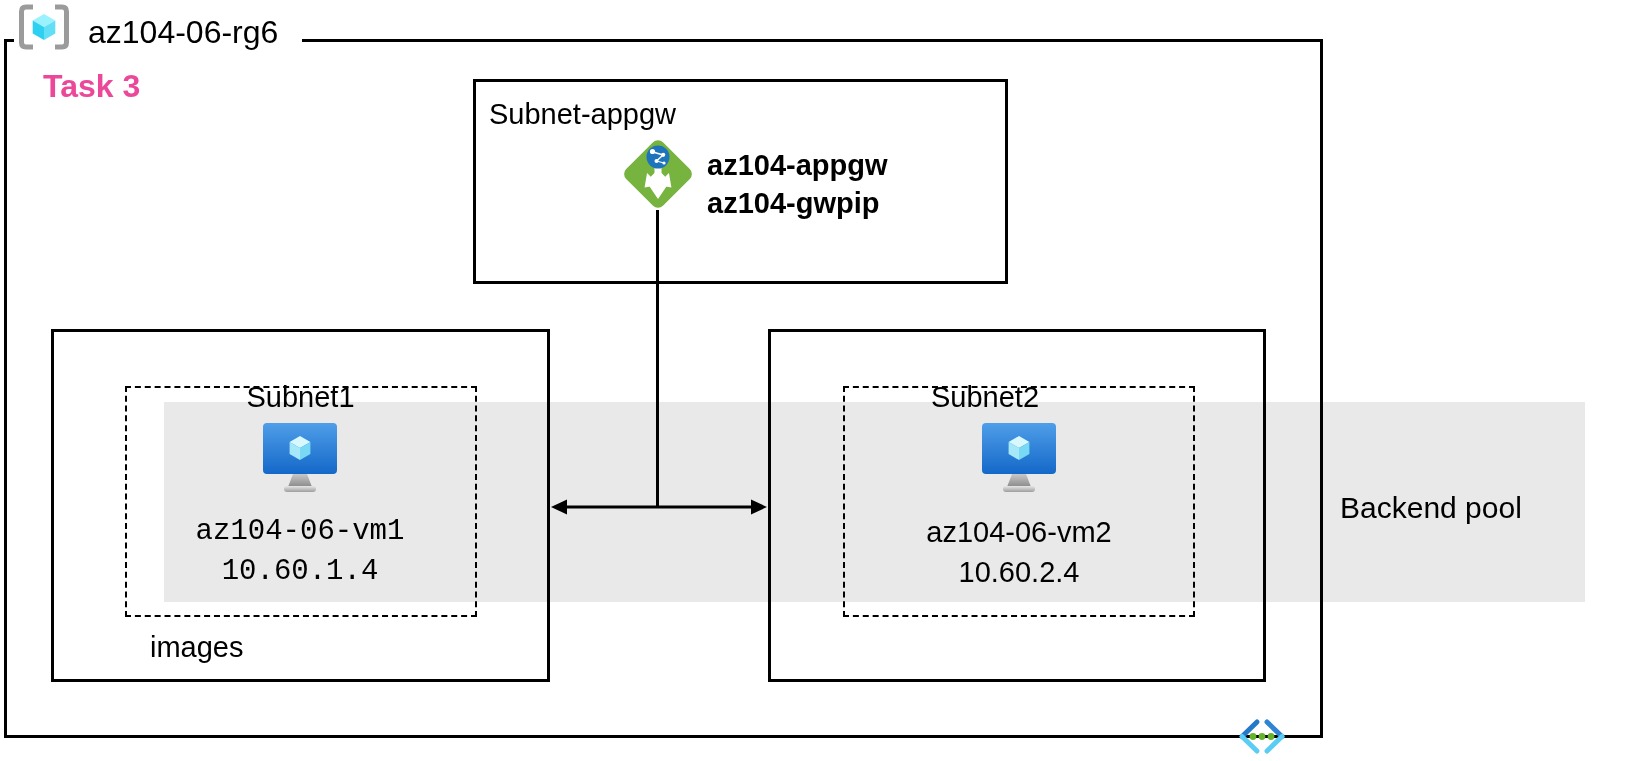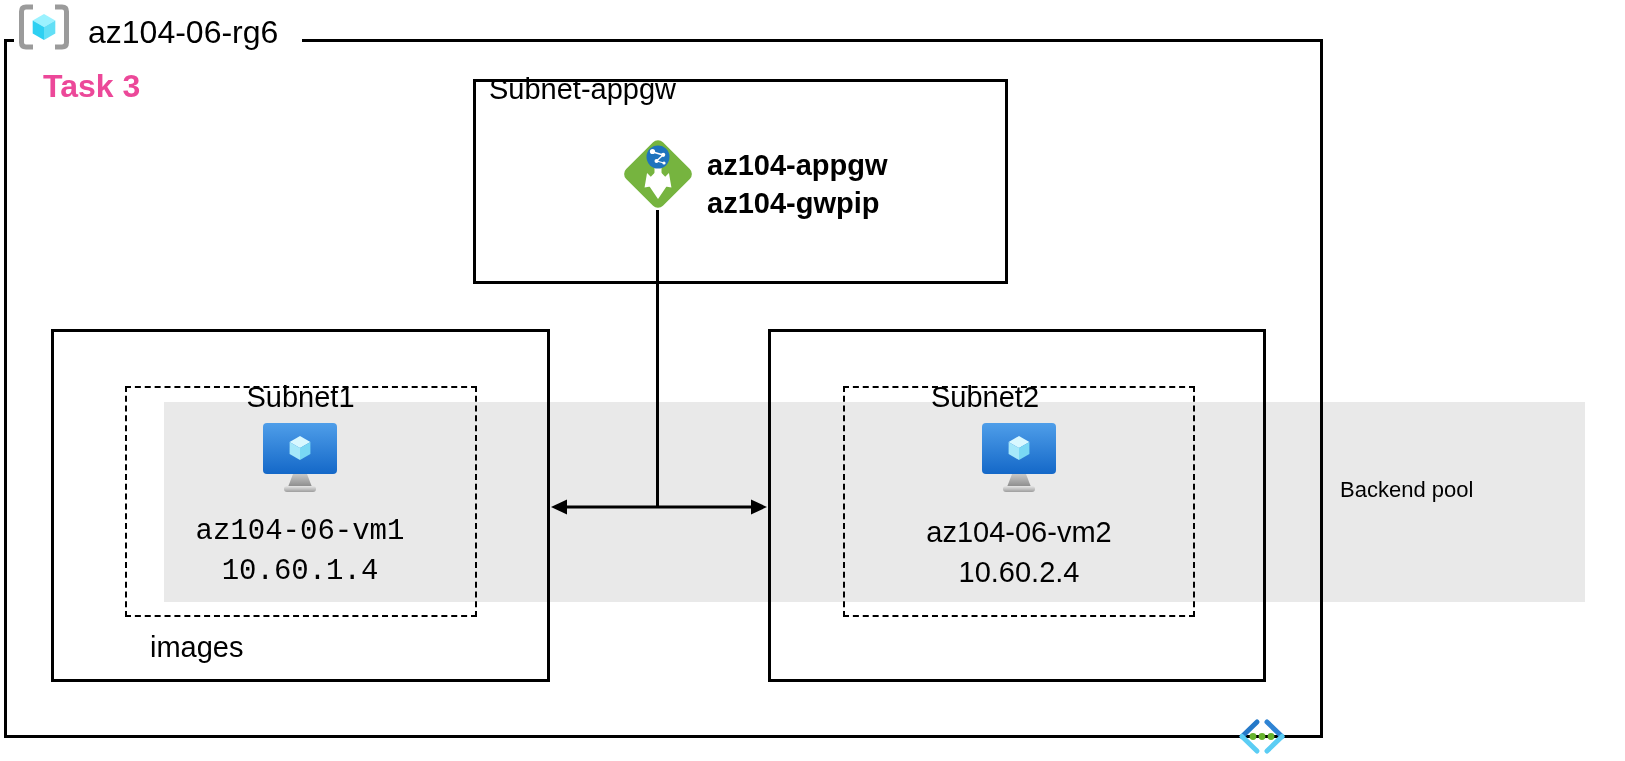--- a/index.html
+++ b/index.html
@@ -34,21 +34,21 @@
   }
   #task-label{
     left:43px;top:68px;font-size:32px;line-height:36px;font-weight:bold;
     color:#ec4899;z-index:4;white-space:nowrap;
   }
   
   #appgw-box{
     left:473px;top:79px;width:535px;height:205px;
     border:3px solid #000;box-sizing:border-box;background:transparent;z-index:2;
   }
-  #appgw-title{left:489px;top:72px;font-size:29px;line-height:34px;z-index:4;white-space:nowrap;}
+  #appgw-title{left:489px;top:97px;font-size:29px;line-height:34px;z-index:4;white-space:nowrap;}
   #appgw-icon{left:620px;top:136px;width:76px;height:76px;z-index:4;}
   #appgw-lines{left:707px;top:146px;font-size:29px;line-height:38px;z-index:4;white-space:nowrap;font-weight:bold;}
   
   #vline{left:656px;top:210px;width:3px;height:297px;background:#000;z-index:2;}
   #harrow{left:550px;top:493px;width:218px;height:28px;z-index:3;}
   
   .subnet-box{
     border:3px solid #000;box-sizing:border-box;background:transparent;z-index:2;
     top:329px;width:499px;height:353px;
   }
@@ -71,21 +71,21 @@
     text-align:center;z-index:4;
   }
   #vm1-text{left:150px;font-family:Liberation Mono, monospace;}
   #vm2-text{left:869px;}
   .caption{
     top:630px;width:300px;font-size:29px;line-height:34px;text-align:left;z-index:4;
   }
   #caption1{left:150px;}
   #caption2{left:867px;}
   #backend-label{
-    left:1340px;top:473px;font-size:22px;line-height:34px;z-index:4;white-space:nowrap;text-align:center;
+    left:1340px;top:491px;font-size:30px;line-height:34px;z-index:4;white-space:nowrap;text-align:center;
   }
   #vnet-icon{left:1236px;top:716px;width:52px;height:41px;z-index:4;}
 </style>
 </head>
 <body>
 
 <div id="canvas">
 
   <div class="abs" id="band"></div>
 

